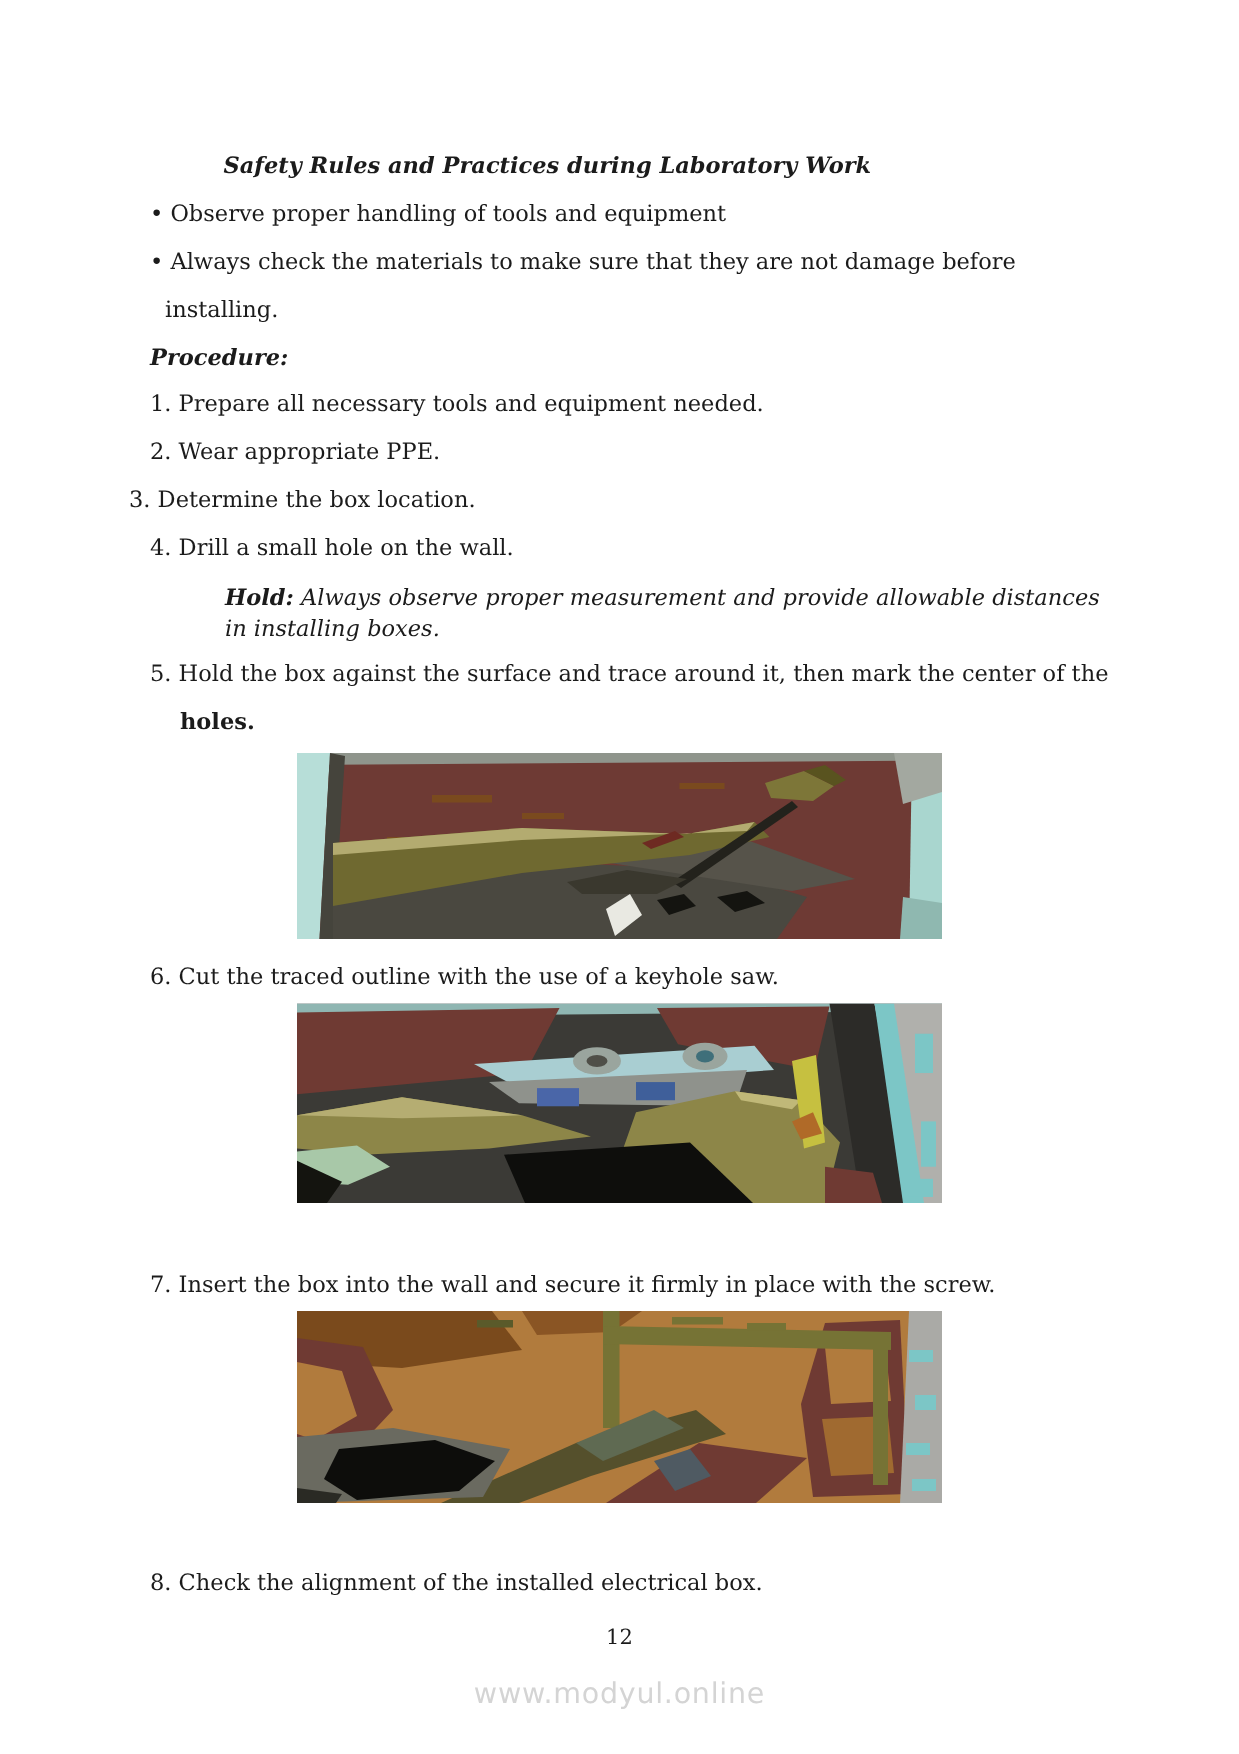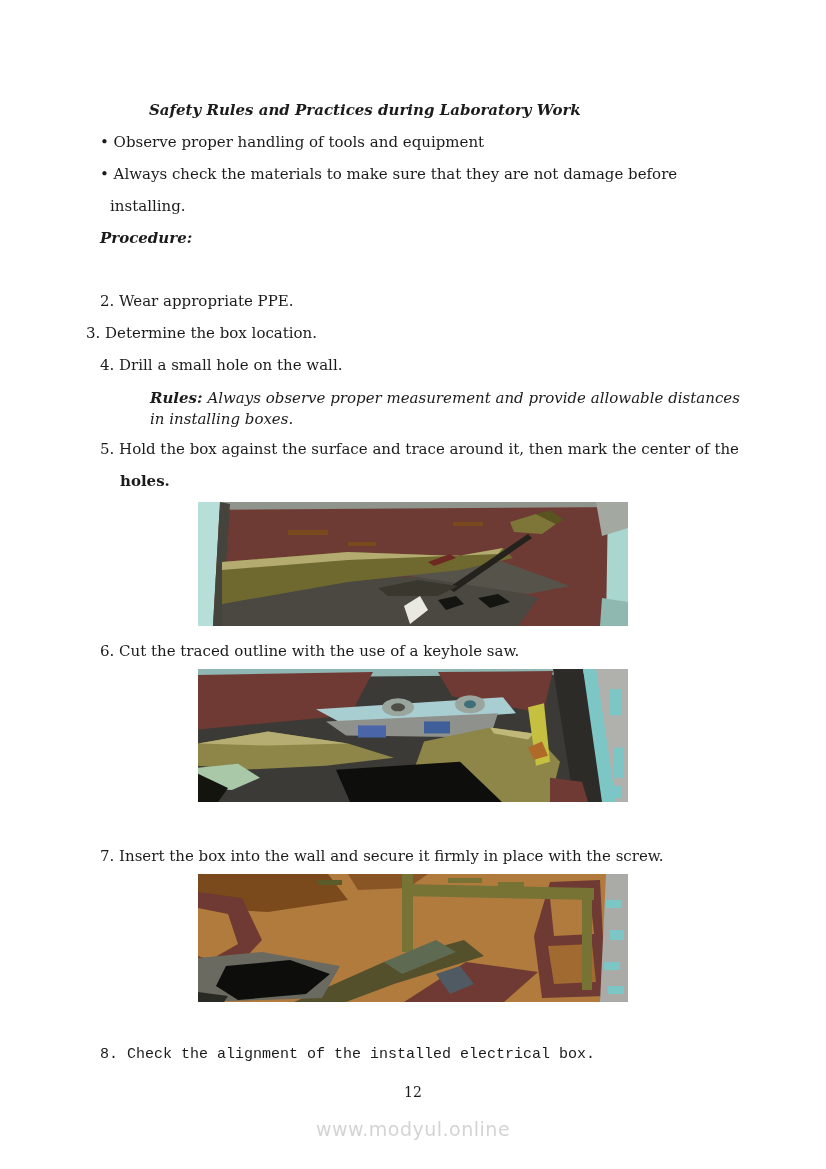--- a/index.html
+++ b/index.html
@@ -41,25 +41,26 @@
 <div class="page">
 
   <div class="t bi" style="left:101px;top:100px;margin-left:48px;">Safety Rules and Practices during Laboratory Work</div>
 
   <div class="t" style="left:100px;top:132px;">• Observe proper handling of tools and equipment</div>
   <div class="t" style="left:100px;top:164px;">• Always check the materials to make sure that they are not damage before</div>
   <div class="t" style="left:110px;top:196px;">installing.</div>
 
   <div class="t bi" style="left:100px;top:228px;">Procedure:</div>
 
+  <div class="t" style="left:100px;top:259px;">1. Prepare all necessary tools and equipment needed.</div>
   <div class="t" style="left:100px;top:291px;">2. Wear appropriate PPE.</div>
   <div class="t" style="left:86px;top:323px;">3. Determine the box location.</div>
   <div class="t" style="left:100px;top:355px;">4. Drill a small hole on the wall.</div>
 
-  <div class="t jfull" style="left:150px;top:388px;width:578px;"><span class="bi">Rules:</span> <span class="it">Always observe proper measurement and provide allowable distances</span></div>
+  <div class="t jfull" style="left:150px;top:388px;width:578px;"><span class="bi">Hold:</span> <span class="it">Always observe proper measurement and provide allowable distances</span></div>
   <div class="t it" style="left:150px;top:409px;">in installing boxes.</div>
 
   <div class="t jfull" style="left:100px;top:439px;width:627px;">5. Hold the box against the surface and trace around it, then mark the center of the</div>
   <div class="t" style="left:120px;top:471px;font-weight:bold;">holes.</div>
 
   <div class="photo" style="left:198px;top:502px;width:430px;height:124px;">
     <svg viewBox="0 0 430 124" preserveAspectRatio="none">
       <rect width="430" height="124" fill="#6e3a34"></rect>
       <polygon points="0,0 430,0 430,5 0,8" fill="#8f958c"></polygon>
       <polygon points="0,0 22,0 15,124 0,124" fill="#b7ded8"></polygon>
@@ -147,18 +148,18 @@
       <polygon points="28,92 92,86 132,100 108,120 40,126 18,112" fill="#0d0d0b"></polygon>
       <polygon points="0,118 30,122 26,128 0,128" fill="#2a2a24"></polygon>
       <polygon points="408,0 430,0 430,128 402,128" fill="#aaaaa6"></polygon>
       <rect x="408" y="26" width="16" height="8" fill="#7cc6c6"></rect>
       <rect x="412" y="56" width="14" height="10" fill="#7cc6c6"></rect>
       <rect x="406" y="88" width="16" height="8" fill="#7cc6c6"></rect>
       <rect x="410" y="112" width="16" height="8" fill="#7cc6c6"></rect>
     </svg>
   </div>
 
-  <div class="t" style="left:100px;top:1045px;font-family:Liberation Mono, monospace;">8. Check the alignment of the installed electrical box.</div>
+  <div class="t" style="left:100px;top:1045px;">8. Check the alignment of the installed electrical box.</div>
 
   <div class="footer-num" style="top:1084px;">12</div>
   <div class="watermark" style="top:1118px;">www.modyul.online</div>
 
 </div>
 
 </body></html>

